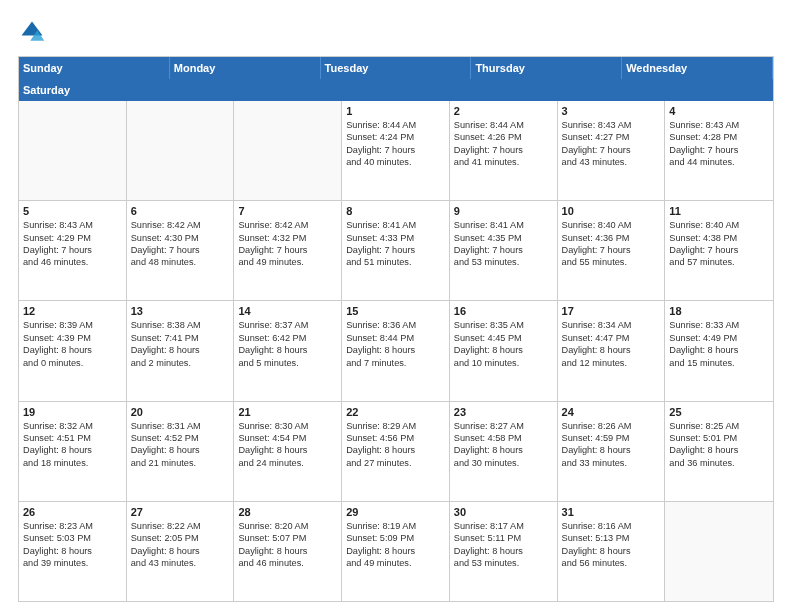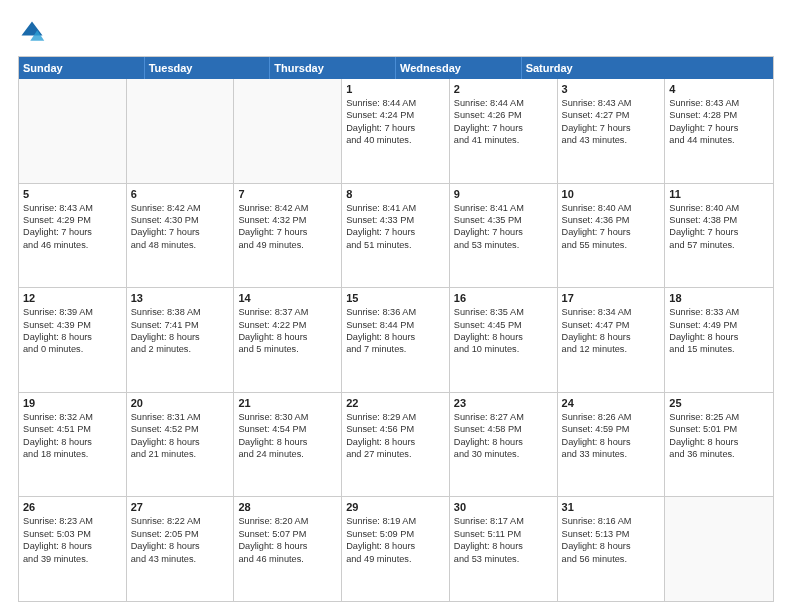--- a/index.html
+++ b/index.html
@@ -53,21 +53,21 @@
       color: #555;
     }
     .calendar {
       flex: 1;
       display: flex;
       flex-direction: column;
       border: 1px solid #ccc;
     }
     .cal-header {
       display: grid;
-      grid-template-columns: repeat(6, 1fr);
+      grid-template-columns: repeat(5, 1fr);
       background: #2a6db5;
     }
     .cal-header-cell {
       color: #fff;
       font-size: 11px;
       font-weight: bold;
       padding: 5px 4px;
       text-align: left;
       border-right: 1px solid #4a8dd5;
     }
@@ -125,20 +125,21 @@
     </div>
     <div class="title-section">
       <div class="month-title"></div>
       <div class="location"></div>
     </div>
   </div>
 
   <div class="calendar">
     <div class="cal-header">
     <div class="cal-header-cell">Sunday</div>
+        <div class="cal-header-cell">Monday</div>
         <div class="cal-header-cell">Tuesday</div>
         <div class="cal-header-cell">Thursday</div>
         <div class="cal-header-cell">Wednesday</div>
         <div class="cal-header-cell">Saturday</div>
       </div>
     <div class="cal-body">
     <div class="cal-row">
           <div class="cal-cell empty"></div>
           <div class="cal-cell empty"></div>
           <div class="cal-cell empty"></div>
@@ -233,21 +234,21 @@
           <div class="cal-cell">
             <div class="day-num">13</div>
             <div class="cell-line">Sunrise: 8:38 AM</div>
             <div class="cell-line">Sunset: 7:41 PM</div>
             <div class="cell-line">Daylight: 8 hours</div>
             <div class="cell-line">and 2 minutes.</div>
           </div>
           <div class="cal-cell">
             <div class="day-num">14</div>
             <div class="cell-line">Sunrise: 8:37 AM</div>
-            <div class="cell-line">Sunset: 4:22 PM</div>
+            <div class="cell-line">Sunset: 6:42 PM</div>
             <div class="cell-line">Daylight: 8 hours</div>
             <div class="cell-line">and 5 minutes.</div>
           </div>
           <div class="cal-cell">
             <div class="day-num">15</div>
             <div class="cell-line">Sunrise: 8:36 AM</div>
             <div class="cell-line">Sunset: 8:44 PM</div>
             <div class="cell-line">Daylight: 8 hours</div>
             <div class="cell-line">and 7 minutes.</div>
           </div>

